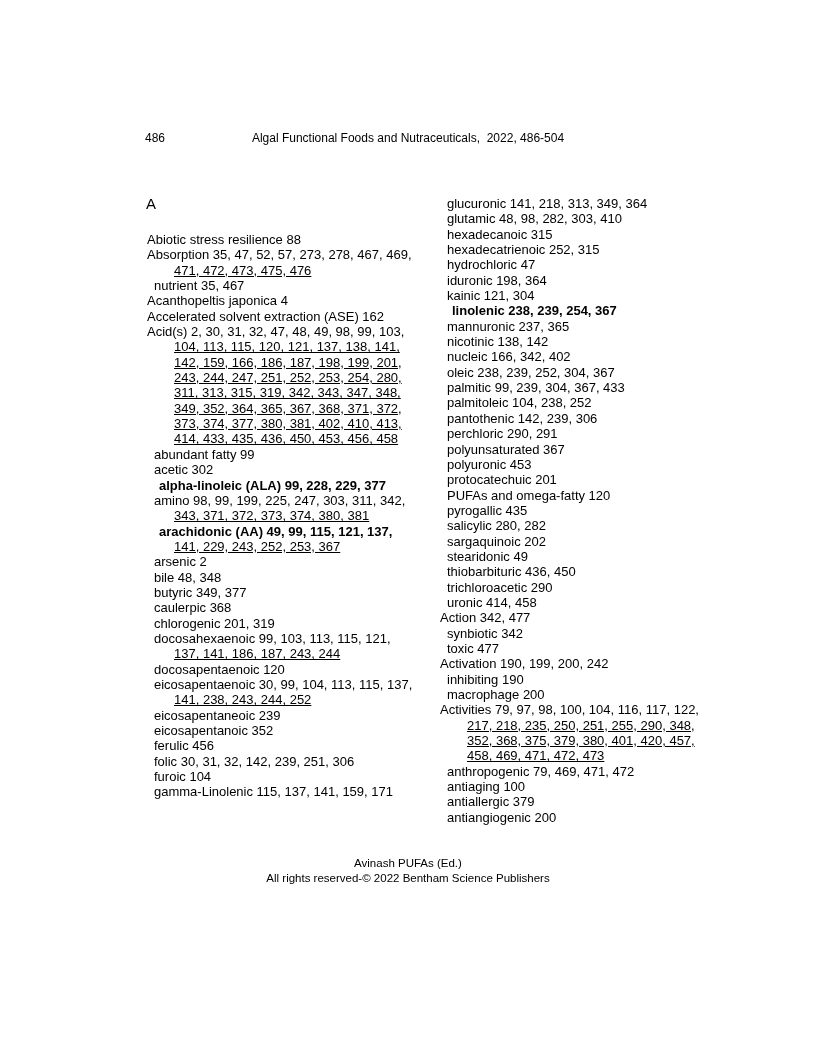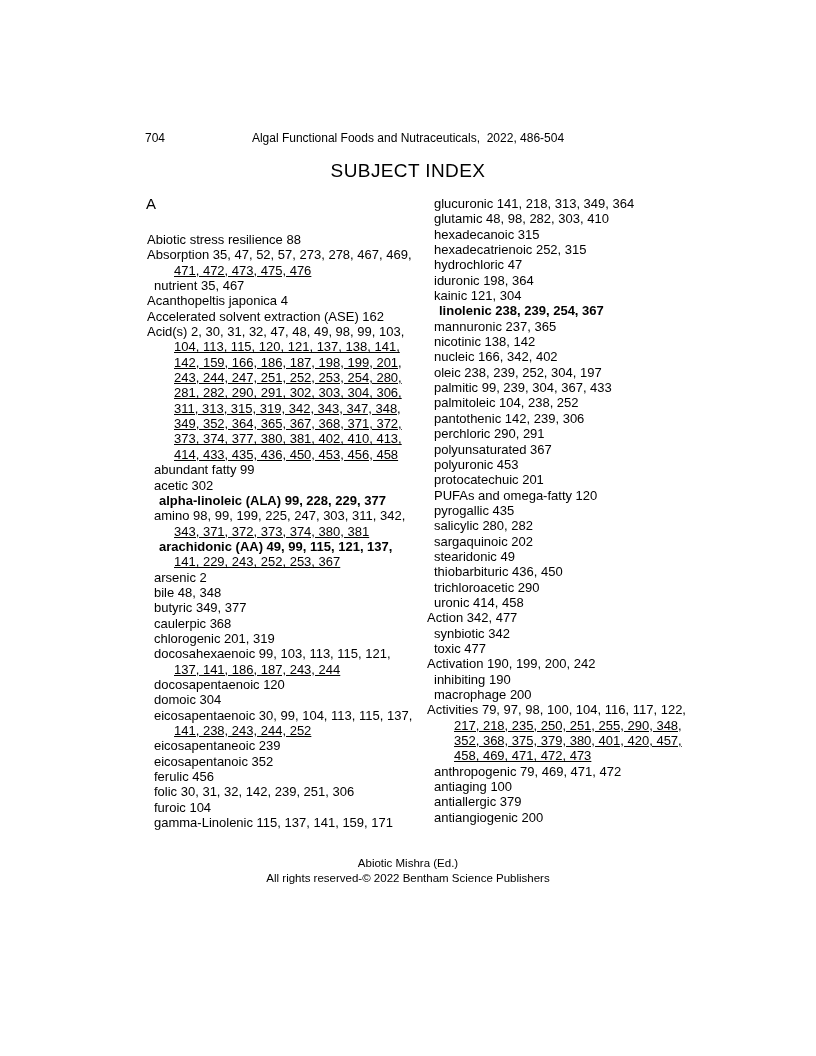--- a/index.html
+++ b/index.html
@@ -30,78 +30,75 @@
   .section-letter{
     position:absolute;left:146px;top:195px;
     font-size:15px;font-weight:400;
   }
   .col{
     position:absolute;width:285px;
     font-size:13px;line-height:15.35px;
     white-space:nowrap;
   }
   .col-left{left:147px;top:232px;}
-  .col-right{left:427px;top:196px;}
+  .col-right{left:440px;top:196px;}
   .line{height:15.35px;}
   .i0{padding-left:0;}
   .i1{padding-left:7px;}
   .i2{padding-left:12px;font-weight:bold;}
   .i3{padding-left:27px;text-decoration:underline;}
   .page-footer{
     position:absolute;top:856px;left:0;right:0;
     text-align:center;
     font-size:11.5px;line-height:14.5px;
   }
 </style>
 </head>
 <body>
 
 <div class="page">
 
   <div class="running-head">
-    <span class="page-number">704</span>
+    <span class="page-number">486</span>
     <span class="running-title">Algal Functional Foods and Nutraceuticals,  2022, 486-504</span>
   </div>
 
-  <h1 class="main-title">SUBJECT INDEX</h1>
 
   <div class="section-letter">A</div>
 
   <div class="col col-left">
       <div class="line i0">Abiotic stress resilience 88</div>
       <div class="line i0">Absorption 35, 47, 52, 57, 273, 278, 467, 469,</div>
       <div class="line i3">471, 472, 473, 475, 476</div>
       <div class="line i1">nutrient 35, 467</div>
       <div class="line i0">Acanthopeltis japonica 4</div>
       <div class="line i0">Accelerated solvent extraction (ASE) 162</div>
       <div class="line i0">Acid(s) 2, 30, 31, 32, 47, 48, 49, 98, 99, 103,</div>
       <div class="line i3">104, 113, 115, 120, 121, 137, 138, 141,</div>
       <div class="line i3">142, 159, 166, 186, 187, 198, 199, 201,</div>
       <div class="line i3">243, 244, 247, 251, 252, 253, 254, 280,</div>
-      <div class="line i3">281, 282, 290, 291, 302, 303, 304, 306,</div>
       <div class="line i3">311, 313, 315, 319, 342, 343, 347, 348,</div>
       <div class="line i3">349, 352, 364, 365, 367, 368, 371, 372,</div>
       <div class="line i3">373, 374, 377, 380, 381, 402, 410, 413,</div>
       <div class="line i3">414, 433, 435, 436, 450, 453, 456, 458</div>
       <div class="line i1">abundant fatty 99</div>
       <div class="line i1">acetic 302</div>
       <div class="line i2">alpha-linoleic (ALA) 99, 228, 229, 377</div>
       <div class="line i1">amino 98, 99, 199, 225, 247, 303, 311, 342,</div>
       <div class="line i3">343, 371, 372, 373, 374, 380, 381</div>
       <div class="line i2">arachidonic (AA) 49, 99, 115, 121, 137,</div>
       <div class="line i3">141, 229, 243, 252, 253, 367</div>
       <div class="line i1">arsenic 2</div>
       <div class="line i1">bile 48, 348</div>
       <div class="line i1">butyric 349, 377</div>
       <div class="line i1">caulerpic 368</div>
       <div class="line i1">chlorogenic 201, 319</div>
       <div class="line i1">docosahexaenoic 99, 103, 113, 115, 121,</div>
       <div class="line i3">137, 141, 186, 187, 243, 244</div>
       <div class="line i1">docosapentaenoic 120</div>
-      <div class="line i1">domoic 304</div>
       <div class="line i1">eicosapentaenoic 30, 99, 104, 113, 115, 137,</div>
       <div class="line i3">141, 238, 243, 244, 252</div>
       <div class="line i1">eicosapentaneoic 239</div>
       <div class="line i1">eicosapentanoic 352</div>
       <div class="line i1">ferulic 456</div>
       <div class="line i1">folic 30, 31, 32, 142, 239, 251, 306</div>
       <div class="line i1">furoic 104</div>
       <div class="line i1">gamma-Linolenic 115, 137, 141, 159, 171</div>
     </div>
   <div class="col col-right">
@@ -109,21 +106,21 @@
       <div class="line i1">glutamic 48, 98, 282, 303, 410</div>
       <div class="line i1">hexadecanoic 315</div>
       <div class="line i1">hexadecatrienoic 252, 315</div>
       <div class="line i1">hydrochloric 47</div>
       <div class="line i1">iduronic 198, 364</div>
       <div class="line i1">kainic 121, 304</div>
       <div class="line i2">linolenic 238, 239, 254, 367</div>
       <div class="line i1">mannuronic 237, 365</div>
       <div class="line i1">nicotinic 138, 142</div>
       <div class="line i1">nucleic 166, 342, 402</div>
-      <div class="line i1">oleic 238, 239, 252, 304, 197</div>
+      <div class="line i1">oleic 238, 239, 252, 304, 367</div>
       <div class="line i1">palmitic 99, 239, 304, 367, 433</div>
       <div class="line i1">palmitoleic 104, 238, 252</div>
       <div class="line i1">pantothenic 142, 239, 306</div>
       <div class="line i1">perchloric 290, 291</div>
       <div class="line i1">polyunsaturated 367</div>
       <div class="line i1">polyuronic 453</div>
       <div class="line i1">protocatechuic 201</div>
       <div class="line i1">PUFAs and omega-fatty 120</div>
       <div class="line i1">pyrogallic 435</div>
       <div class="line i1">salicylic 280, 282</div>
@@ -142,17 +139,17 @@
       <div class="line i3">217, 218, 235, 250, 251, 255, 290, 348,</div>
       <div class="line i3">352, 368, 375, 379, 380, 401, 420, 457,</div>
       <div class="line i3">458, 469, 471, 472, 473</div>
       <div class="line i1">anthropogenic 79, 469, 471, 472</div>
       <div class="line i1">antiaging 100</div>
       <div class="line i1">antiallergic 379</div>
       <div class="line i1">antiangiogenic 200</div>
     </div>
 
   <div class="page-footer">
-    <div>Abiotic Mishra (Ed.)</div>
+    <div>Avinash PUFAs (Ed.)</div>
     <div>All rights reserved-© 2022 Bentham Science Publishers</div>
   </div>
 
 </div>
 
 </body></html>

